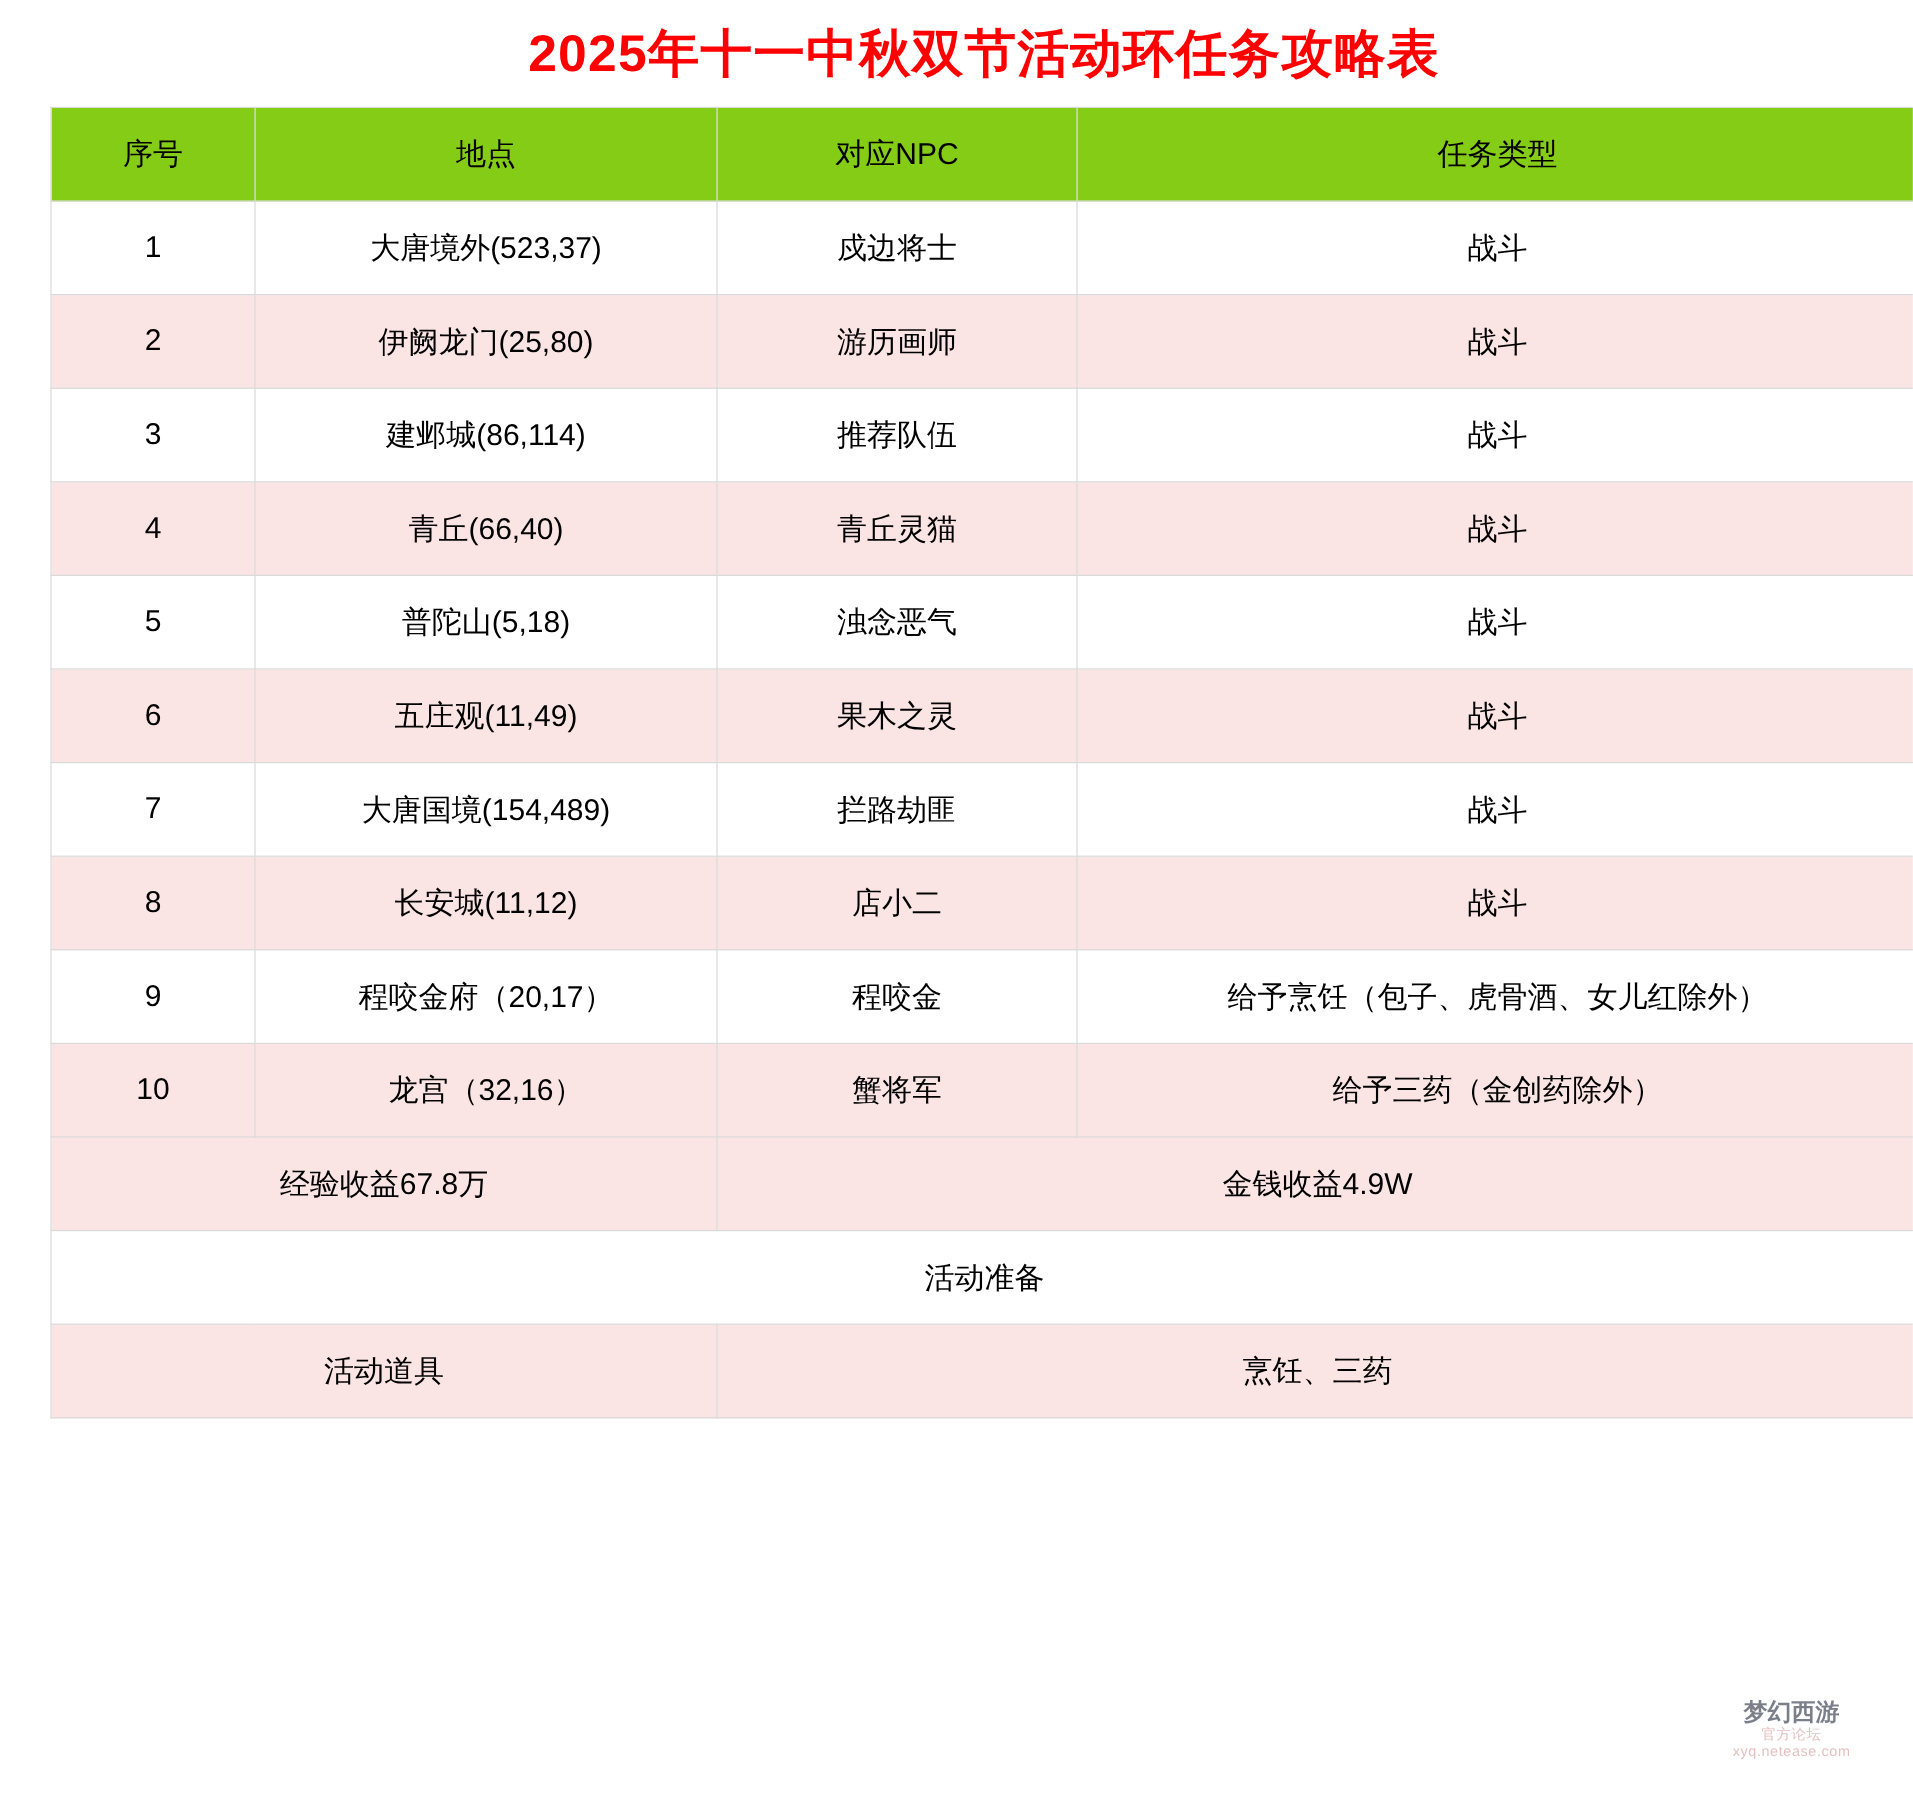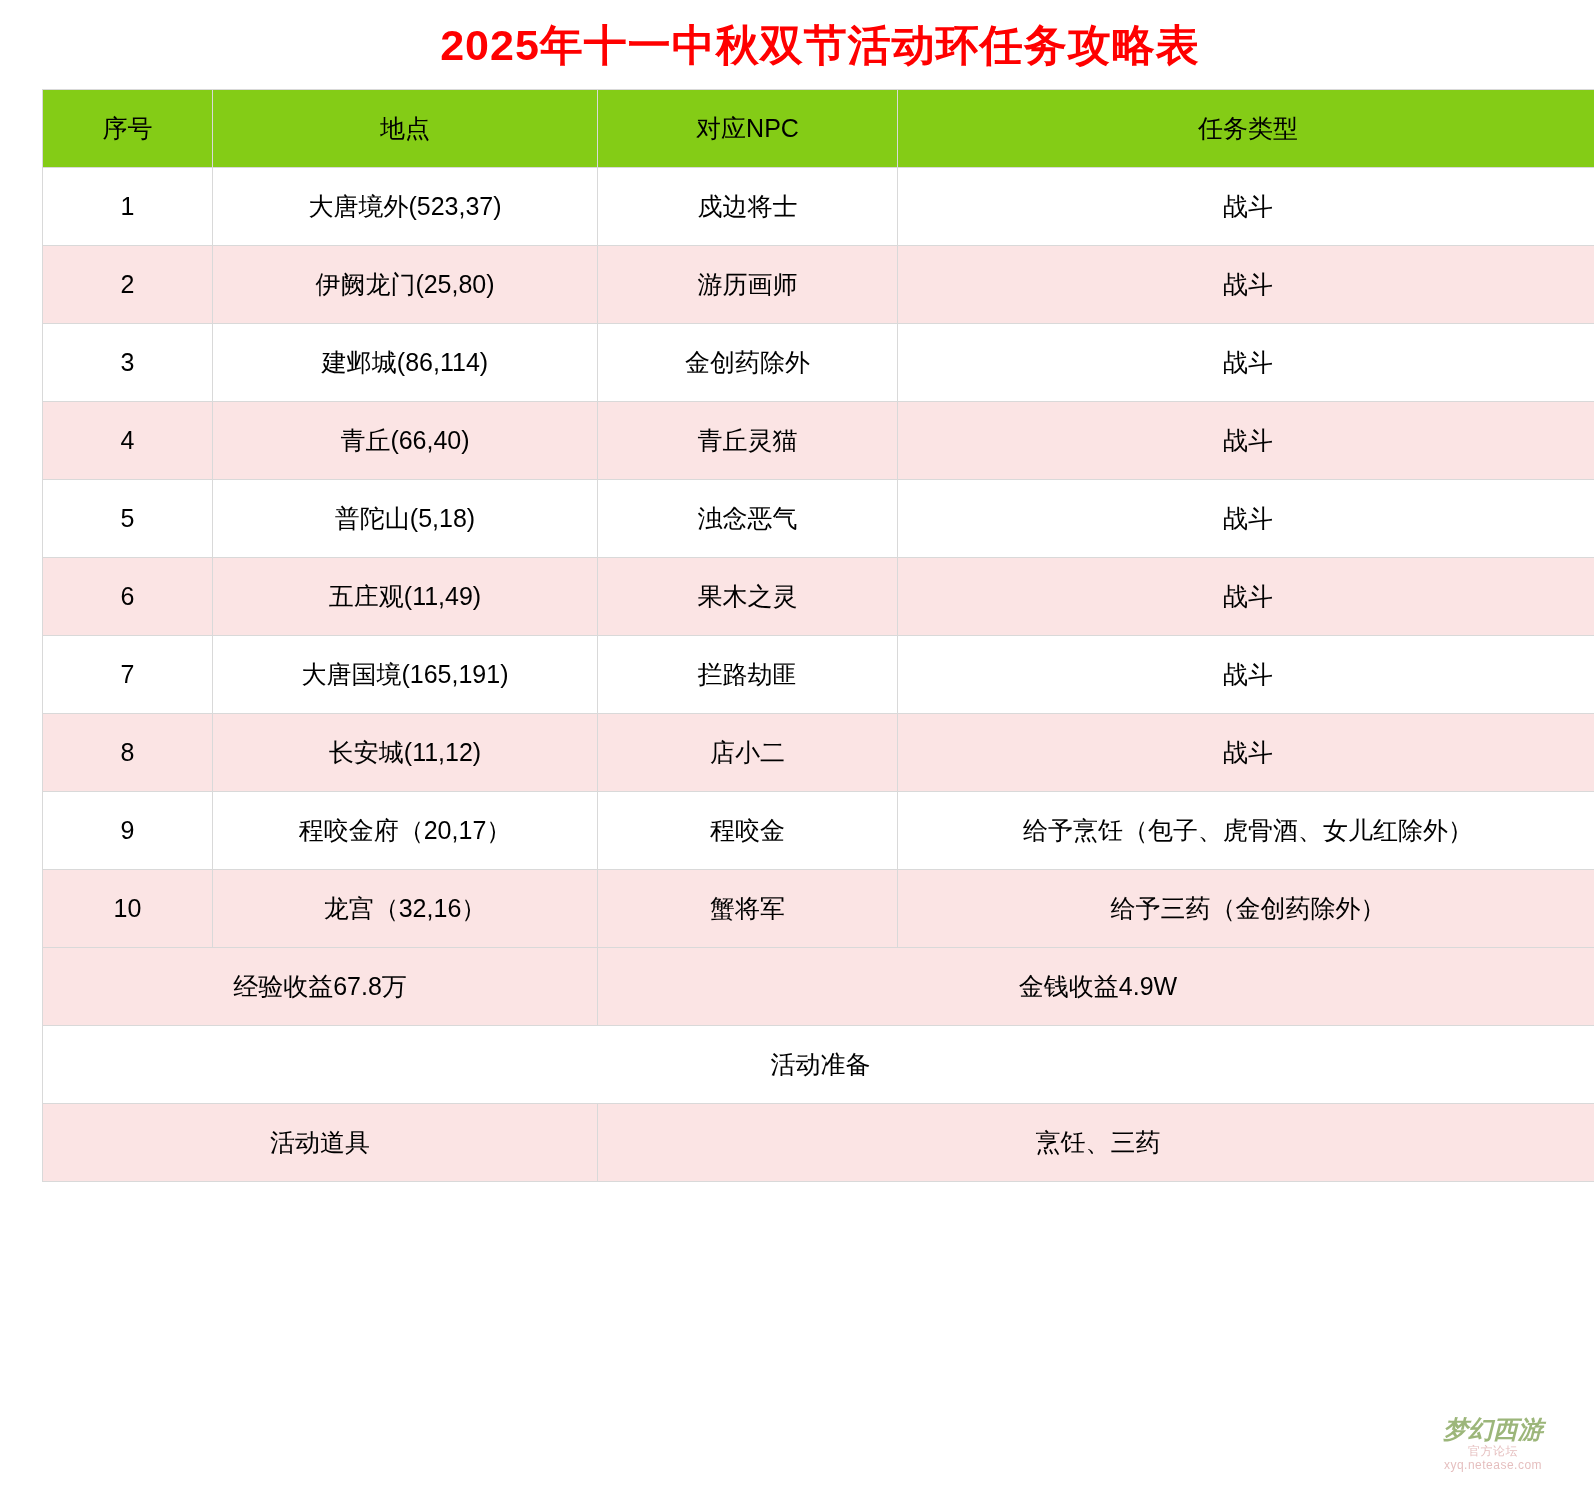--- a/index.html
+++ b/index.html
@@ -77,26 +77,25 @@
     pointer-events: none;
   }
   .wm-text {
     font-size: 12px;
     color: #d08a8a;
     text-align: center;
     letter-spacing: 0.5px;
     line-height: 1.2;
   }
   .wm-top {
-    font-size: 25px;
-    color: #4d7c0f;
+    font-size: 20px;
+    color: #0f172a;
     font-weight: bold;
     text-align: center;
     line-height: 1.1;
-    font-style: italic;
   }
 </style>
 </head>
 <body>
 
 <div class="sheet">
 
   <div class="title">2025年十一中秋双节活动环任务攻略表</div>
 
   <table class="main">
@@ -123,21 +122,21 @@
       </tr>
       <tr class="even">
         <td>2</td>
         <td>伊阙龙门(25,80)</td>
         <td>游历画师</td>
         <td>战斗</td>
       </tr>
       <tr class="odd">
         <td>3</td>
         <td>建邺城(86,114)</td>
-        <td>金创药除外</td>
+        <td>推荐队伍</td>
         <td>战斗</td>
       </tr>
       <tr class="even">
         <td>4</td>
         <td>青丘(66,40)</td>
         <td>青丘灵猫</td>
         <td>战斗</td>
       </tr>
       <tr class="odd">
         <td>5</td>
@@ -146,21 +145,21 @@
         <td>战斗</td>
       </tr>
       <tr class="even">
         <td>6</td>
         <td>五庄观(11,49)</td>
         <td>果木之灵</td>
         <td>战斗</td>
       </tr>
       <tr class="odd">
         <td>7</td>
-        <td>大唐国境(165,191)</td>
+        <td>大唐国境(154,489)</td>
         <td>拦路劫匪</td>
         <td>战斗</td>
       </tr>
       <tr class="even">
         <td>8</td>
         <td>长安城(11,12)</td>
         <td>店小二</td>
         <td>战斗</td>
       </tr>
       <tr class="odd">

